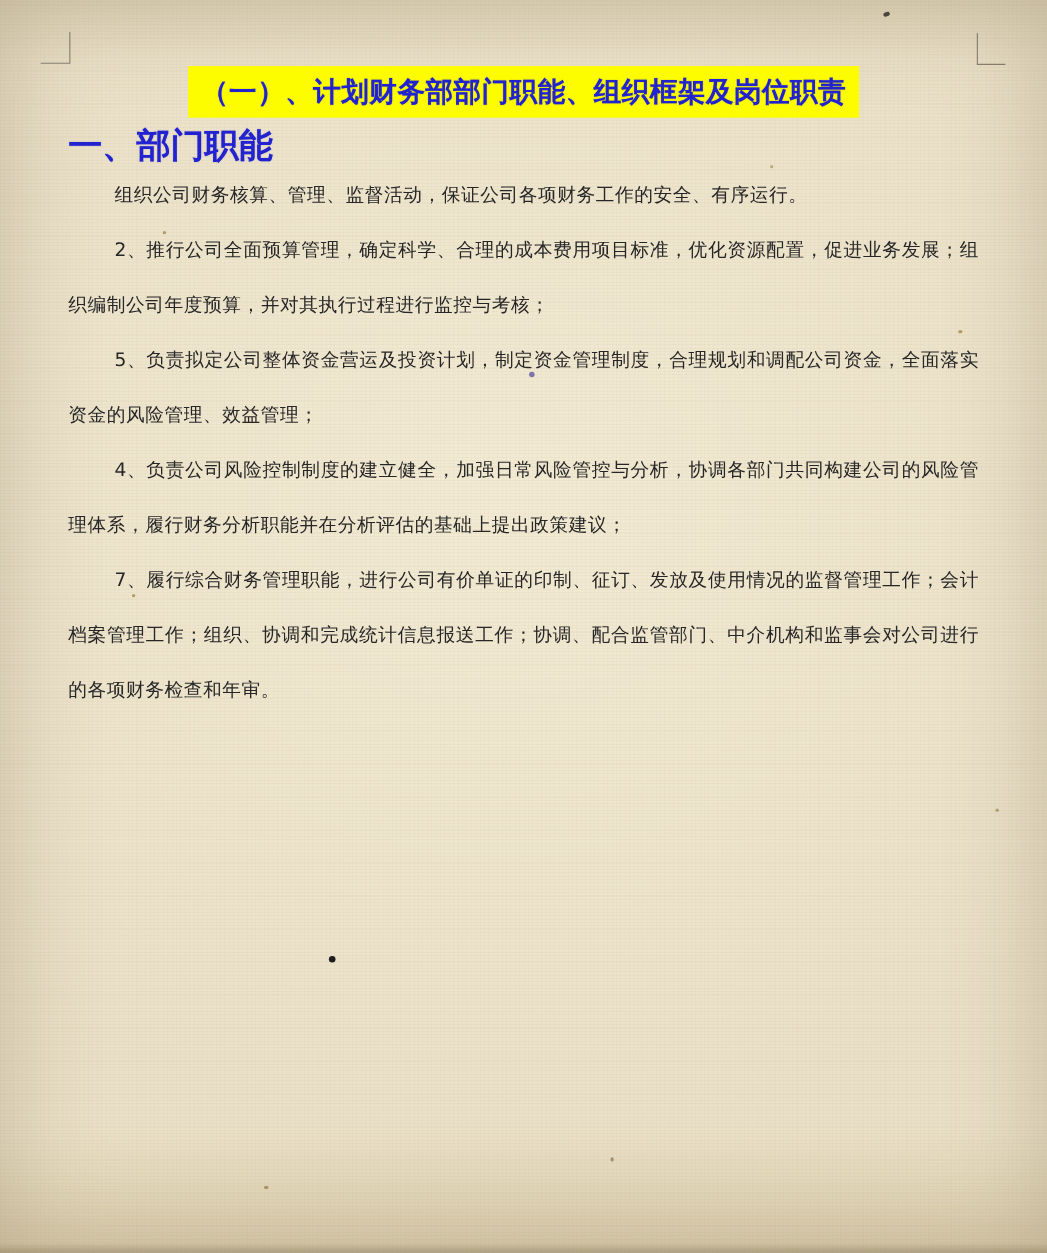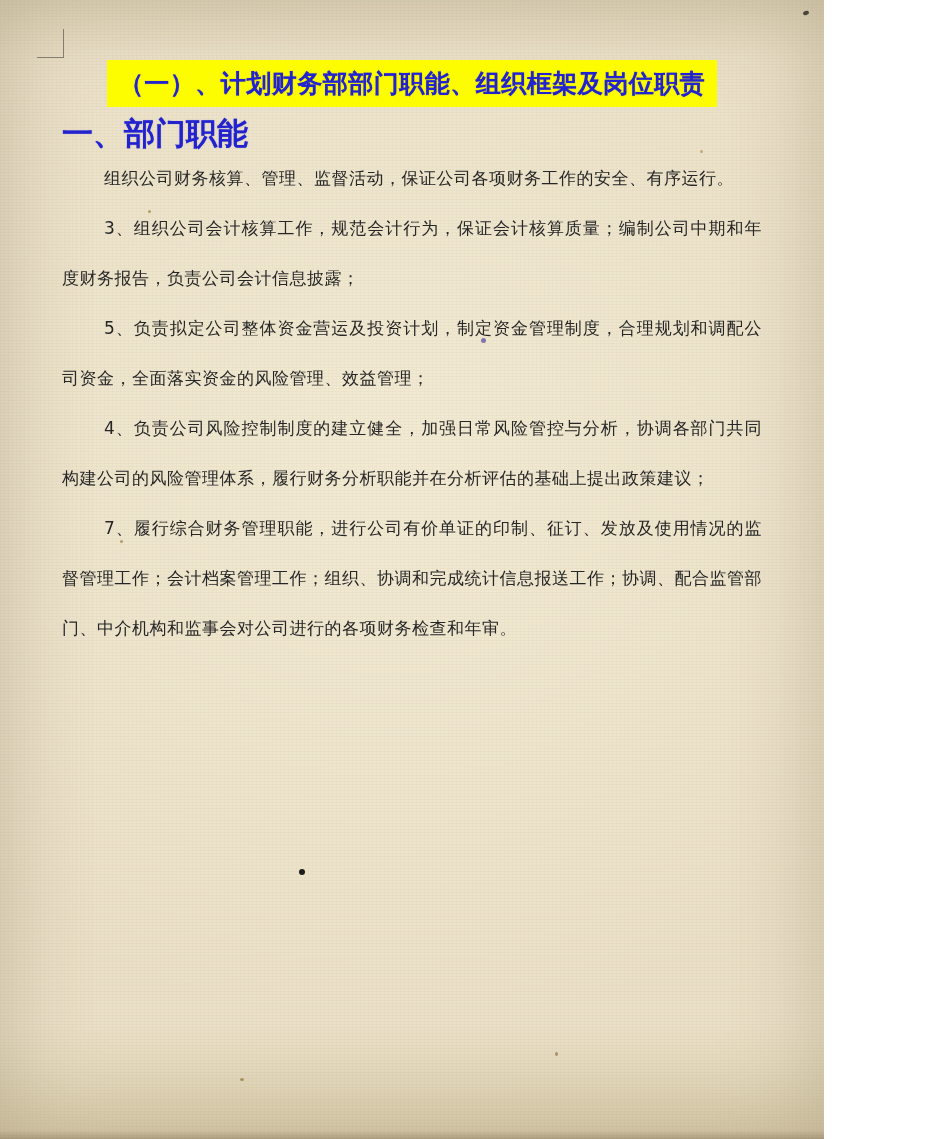--- a/index.html
+++ b/index.html
@@ -7,21 +7,21 @@
     padding: 0;
   }
   body {
     width: 952px;
     height: 1139px;
     overflow: hidden;
     font-family: "DejaVu Sans", "Liberation Sans", sans-serif;
   }
   .page {
     position: relative;
-    width: 824px;
+    width: 952px;
     height: 1139px;
     background:
       radial-gradient(120% 85% at 48% 40%, rgba(250,243,222,0.55) 0%, rgba(250,243,222,0) 60%),
       linear-gradient(180deg, #e2d7bc 0%, #e9dfc6 5%, #eae0c7 90%, #dccfae 100%);
     box-shadow: inset 0 0 90px rgba(116,98,70,0.30);
     overflow: hidden;
   }
   
   .page::before {
     content: "";
@@ -140,19 +140,19 @@
   <div class="speck s9"></div>
   <div class="ink-dot"></div>
 
   <div class="content">
     <div class="title-row">
       <span class="title-highlight">（一）、计划财务部部门职能、组织框架及岗位职责</span>
     </div>
     <h2 class="section-heading">一、部门职能</h2>
     <div class="body-text">
         <p>组织公司财务核算、管理、监督活动，保证公司各项财务工作的安全、有序运行。</p>
-        <p>3、组织公司会计核算工作，规范会计行为，保证会计核算质量；编制公司中期和年度财务报告，负责公司会计信息披露；</p>
+        <p>2、推行公司全面预算管理，确定科学、合理的成本费用项目标准，优化资源配置，促进业务发展；组织编制公司年度预算，并对其执行过程进行监控与考核；</p>
         <p>5、负责拟定公司整体资金营运及投资计划，制定资金管理制度，合理规划和调配公司资金，全面落实资金的风险管理、效益管理；</p>
         <p>4、负责公司风险控制制度的建立健全，加强日常风险管控与分析，协调各部门共同构建公司的风险管理体系，履行财务分析职能并在分析评估的基础上提出政策建议；</p>
         <p>7、履行综合财务管理职能，进行公司有价单证的印制、征订、发放及使用情况的监督管理工作；会计档案管理工作；组织、协调和完成统计信息报送工作；协调、配合监管部门、中介机构和监事会对公司进行的各项财务检查和年审。</p>
       </div>
   </div>
 </div>
 
 </body></html>

